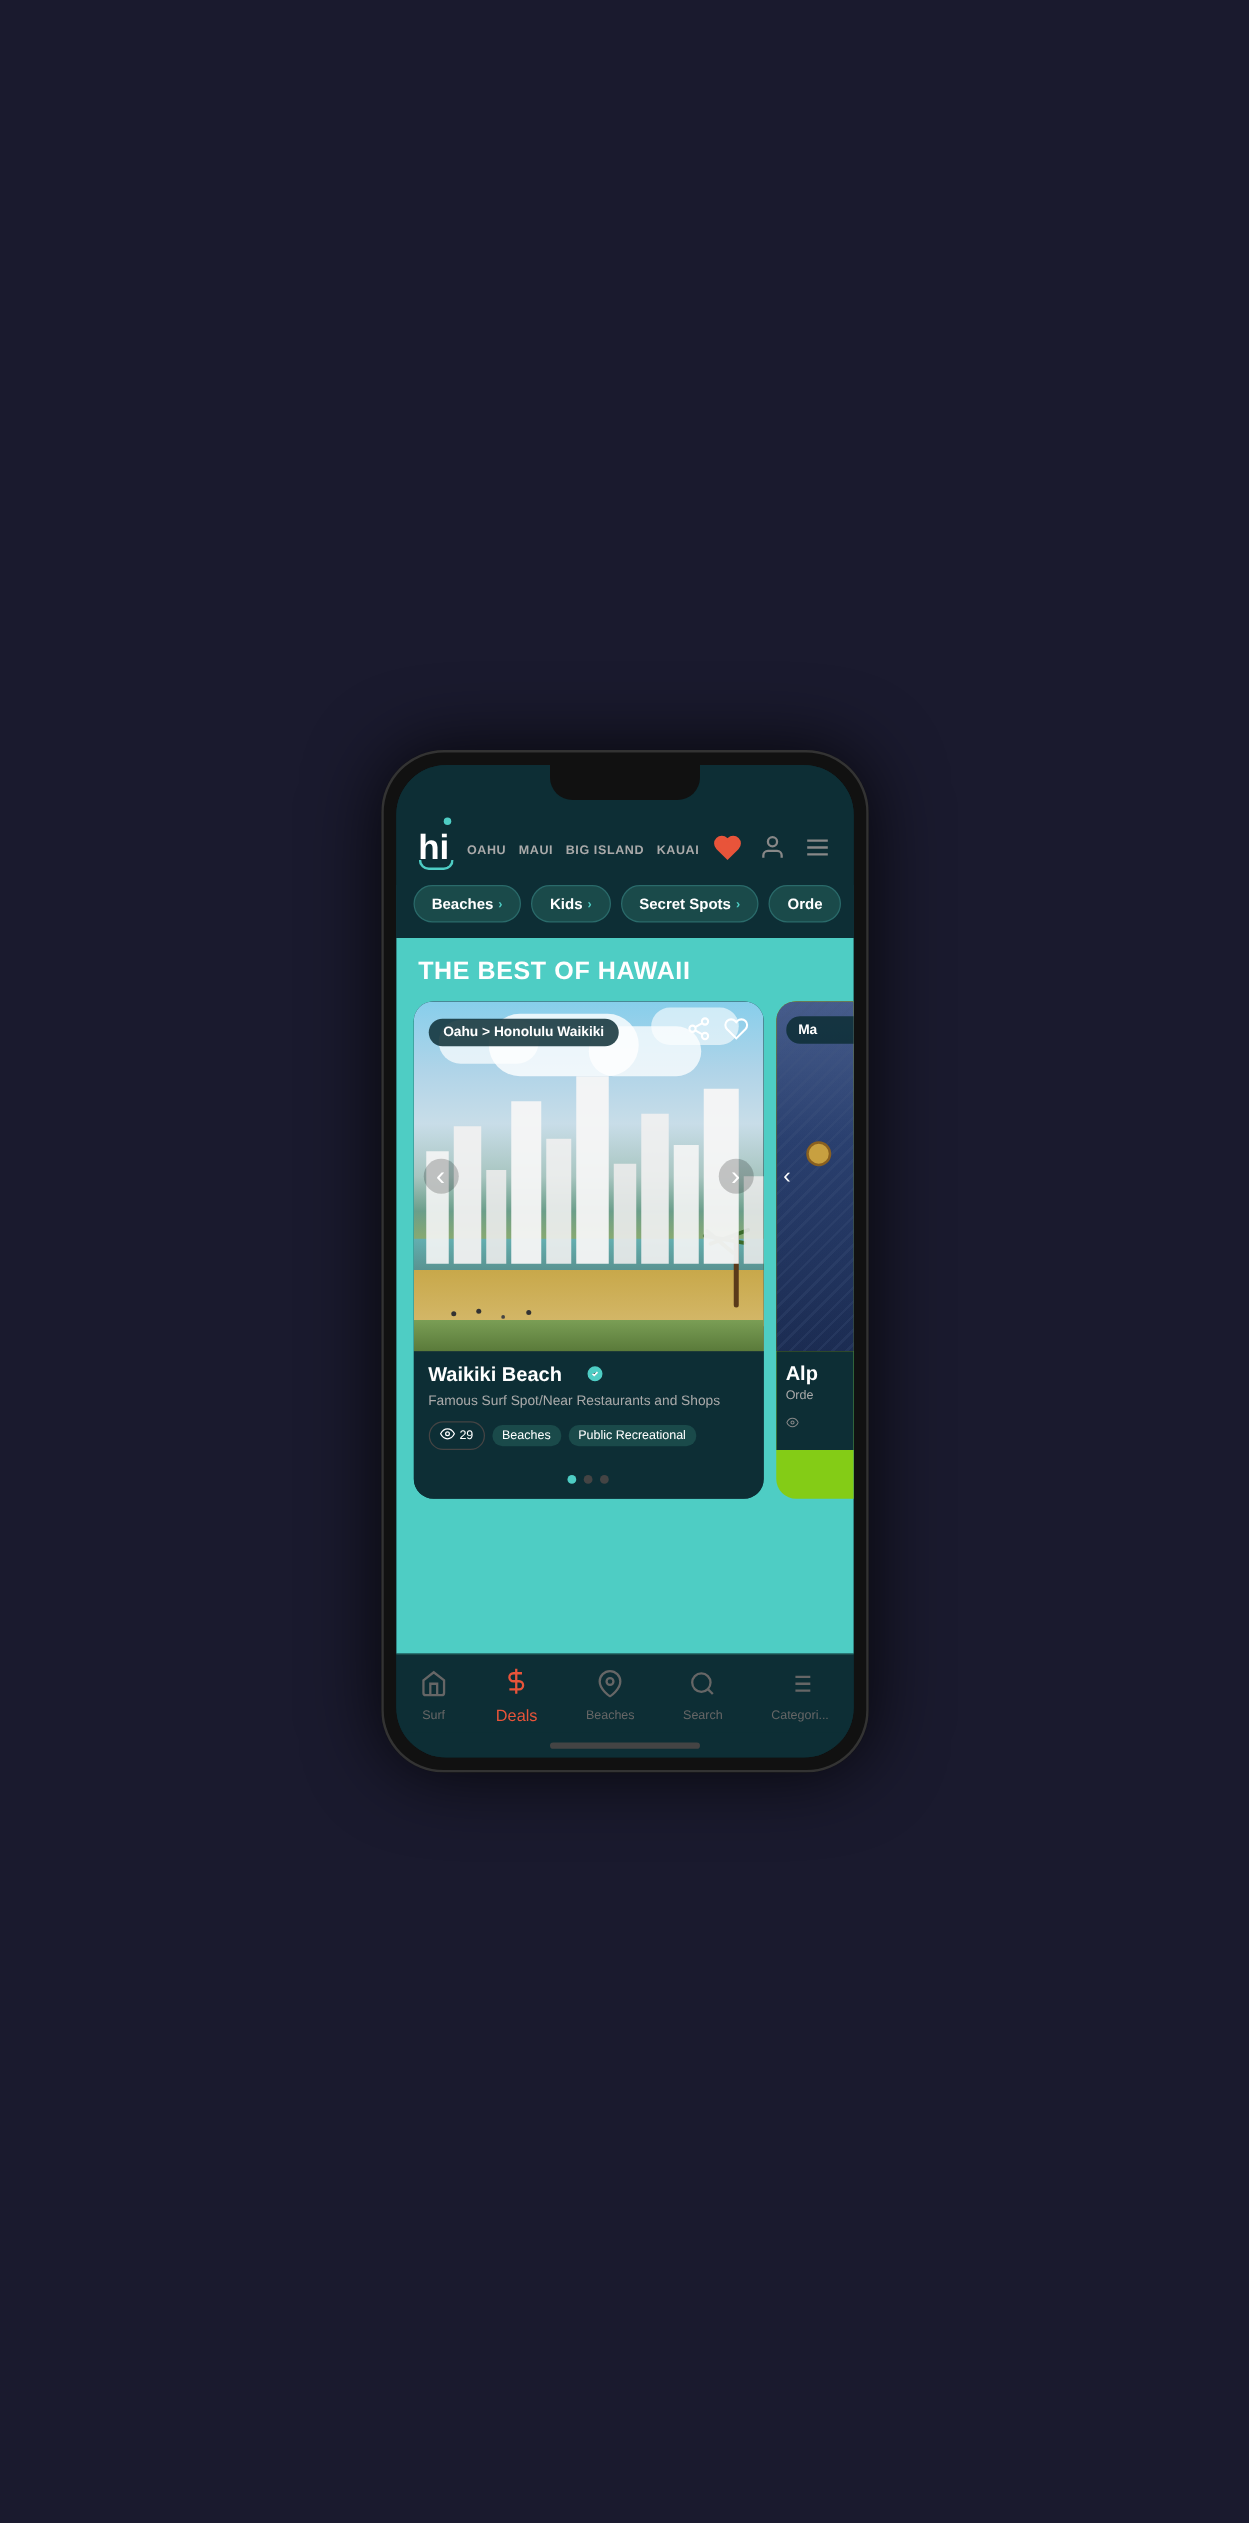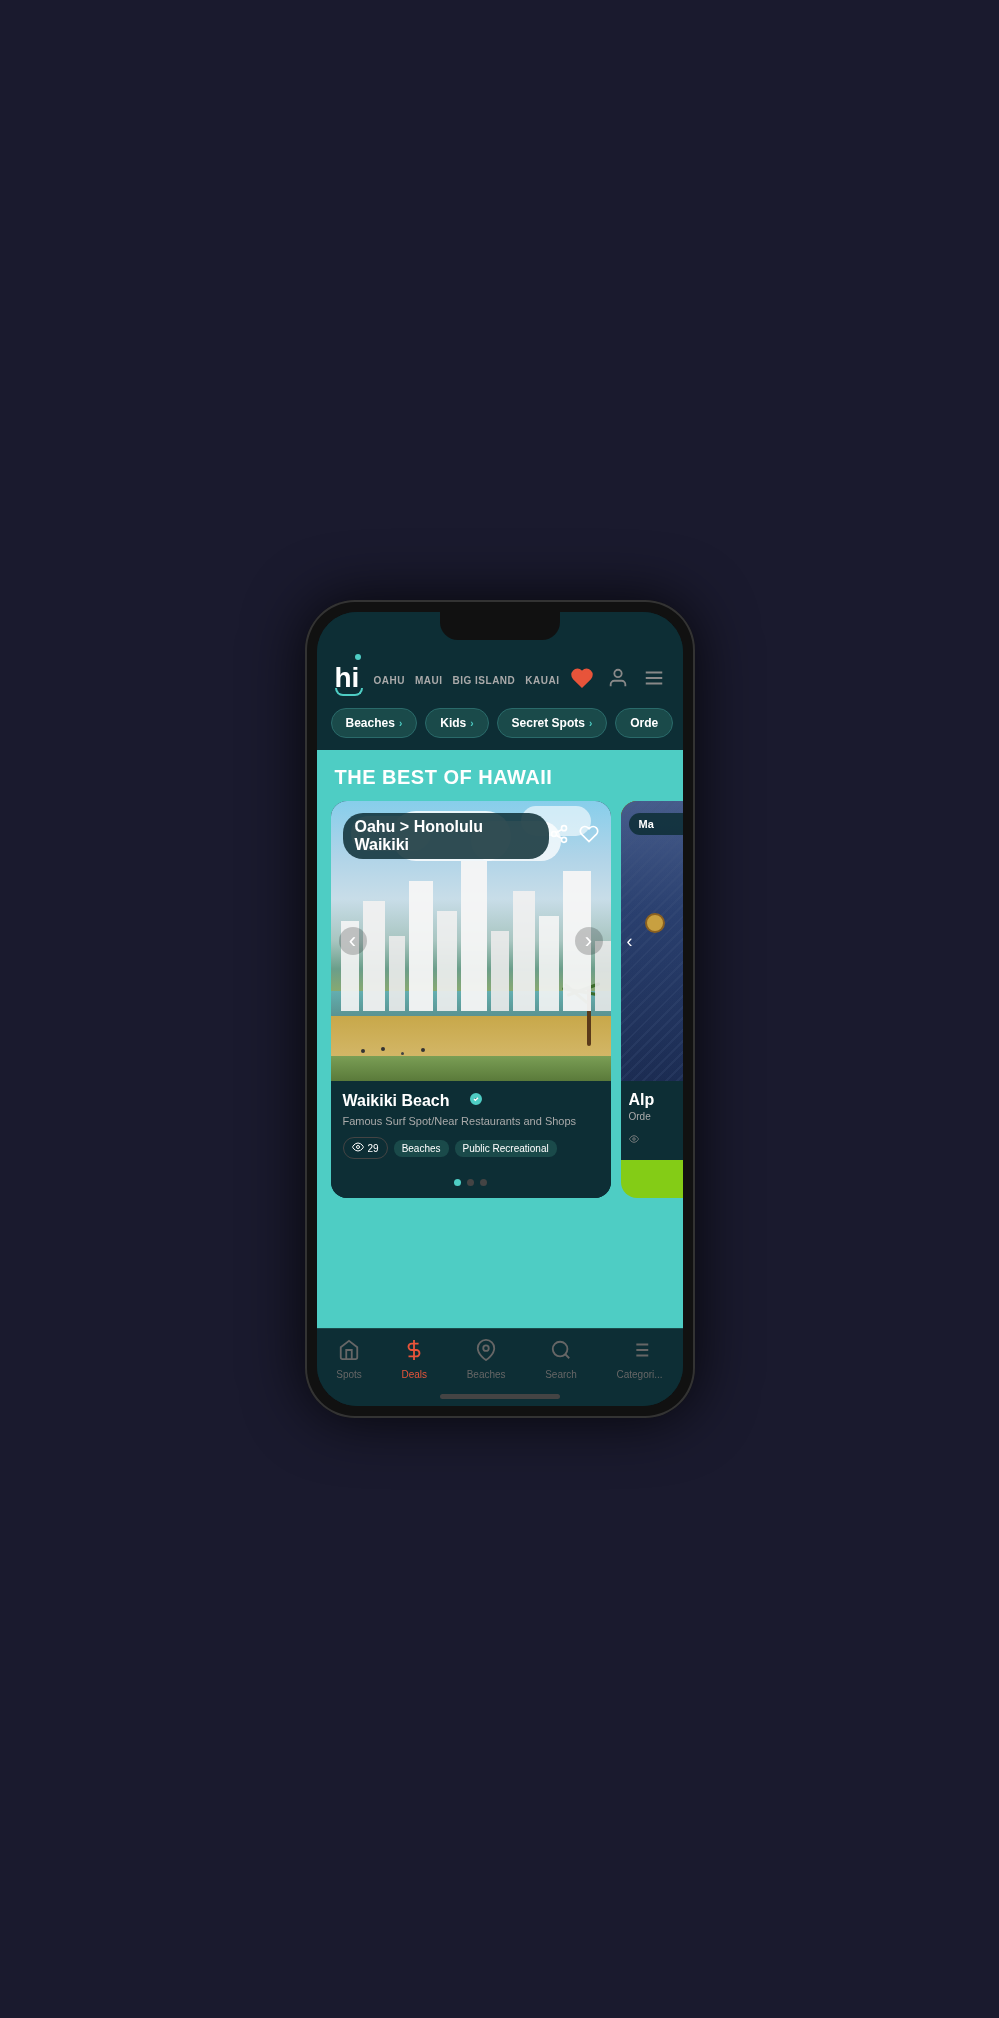--- a/index.html
+++ b/index.html
@@ -191,21 +191,21 @@
       padding: 12px;
       display: flex;
       justify-content: space-between;
       align-items: center;
     }
     .location-badge {
       background: rgba(13, 46, 53, 0.85);
       color: white;
       border-radius: 20px;
       padding: 5px 12px;
-      font-size: 16px;
+      font-size: 11px;
       font-weight: 600;
     }
     .card-actions {
       display: flex;
       gap: 10px;
     }
     .card-action-icon {
       color: white;
       font-size: 18px;
       cursor: pointer;
@@ -583,30 +583,30 @@
     </div>
 
     <div class="bottom-nav">
       <div class="bottom-nav-item">
         <span class="bottom-nav-icon">
           <svg width="22" height="22" viewBox="0 0 24 24" fill="none" stroke="#666" stroke-width="2">
             <path d="M3 9l9-7 9 7v11a2 2 0 01-2 2H5a2 2 0 01-2-2z"></path>
             <polyline points="9,22 9,12 15,12 15,22"></polyline>
           </svg>
         </span>
-        <span style="color:#666; font-size:10px;">Spots</span>
+        <span style="color:#666; font-size:10px;">Surf</span>
       </div>
       <div class="bottom-nav-item active">
         <span class="bottom-nav-icon">
           <svg width="22" height="22" viewBox="0 0 24 24" fill="none" stroke="#e8543a" stroke-width="2">
             <line x1="12" y1="1" x2="12" y2="23"></line>
             <path d="M17 5H9.5a3.5 3.5 0 000 7h5a3.5 3.5 0 010 7H6"></path>
           </svg>
         </span>
-        <span style="color:#e8543a; font-size:10px;">Deals</span>
+        <span style="color:#e8543a; font-size:13px;">Deals</span>
       </div>
       <div class="bottom-nav-item">
         <span class="bottom-nav-icon">
           <svg width="22" height="22" viewBox="0 0 24 24" fill="none" stroke="#666" stroke-width="2">
             <path d="M21 10c0 7-9 13-9 13s-9-6-9-13a9 9 0 0118 0z"></path>
             <circle cx="12" cy="10" r="3"></circle>
           </svg>
         </span>
         <span style="color:#666; font-size:10px;">Beaches</span>
       </div>

